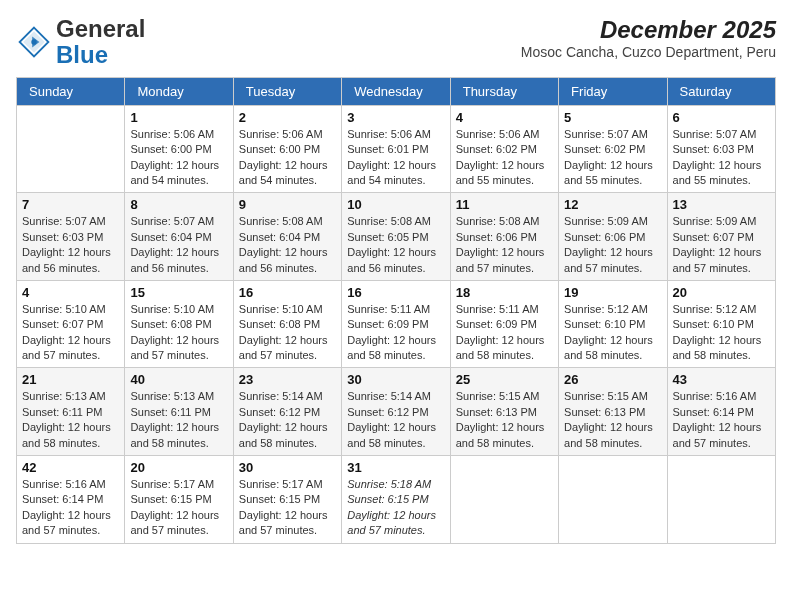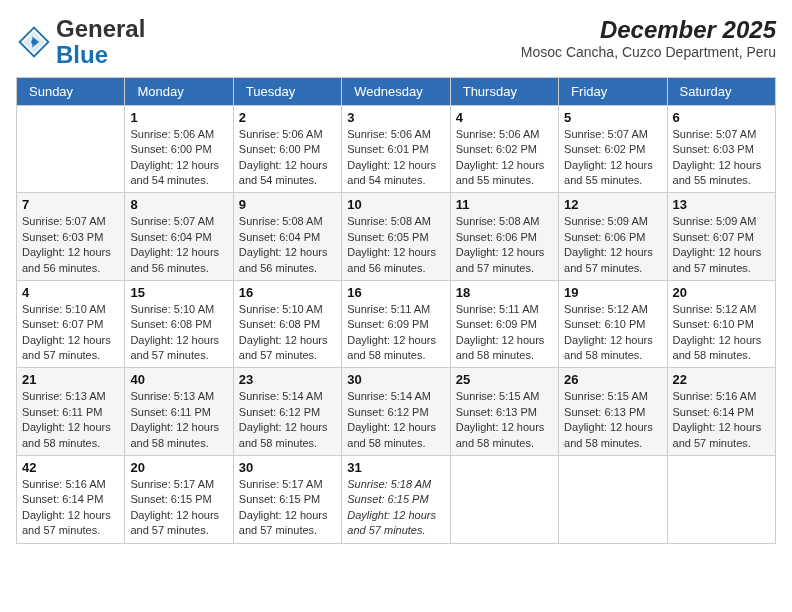--- a/index.html
+++ b/index.html
@@ -305,21 +305,21 @@
 and 58 minutes.</div>
         </td>
         <td>
           <div class="day-number">26</div>
           <div class="day-info" style="white-space: pre-line;">Sunrise: 5:15 AM
 Sunset: 6:13 PM
 Daylight: 12 hours
 and 58 minutes.</div>
         </td>
         <td>
-          <div class="day-number">22</div>
+          <div class="day-number">43</div>
           <div class="day-info" style="white-space: pre-line;">Sunrise: 5:16 AM
 Sunset: 6:14 PM
 Daylight: 12 hours
 and 57 minutes.</div>
         </td>
       </tr>
       <tr>
         <td>
           <div class="day-number">42</div>
           <div class="day-info" style="white-space: pre-line;">Sunrise: 5:16 AM

